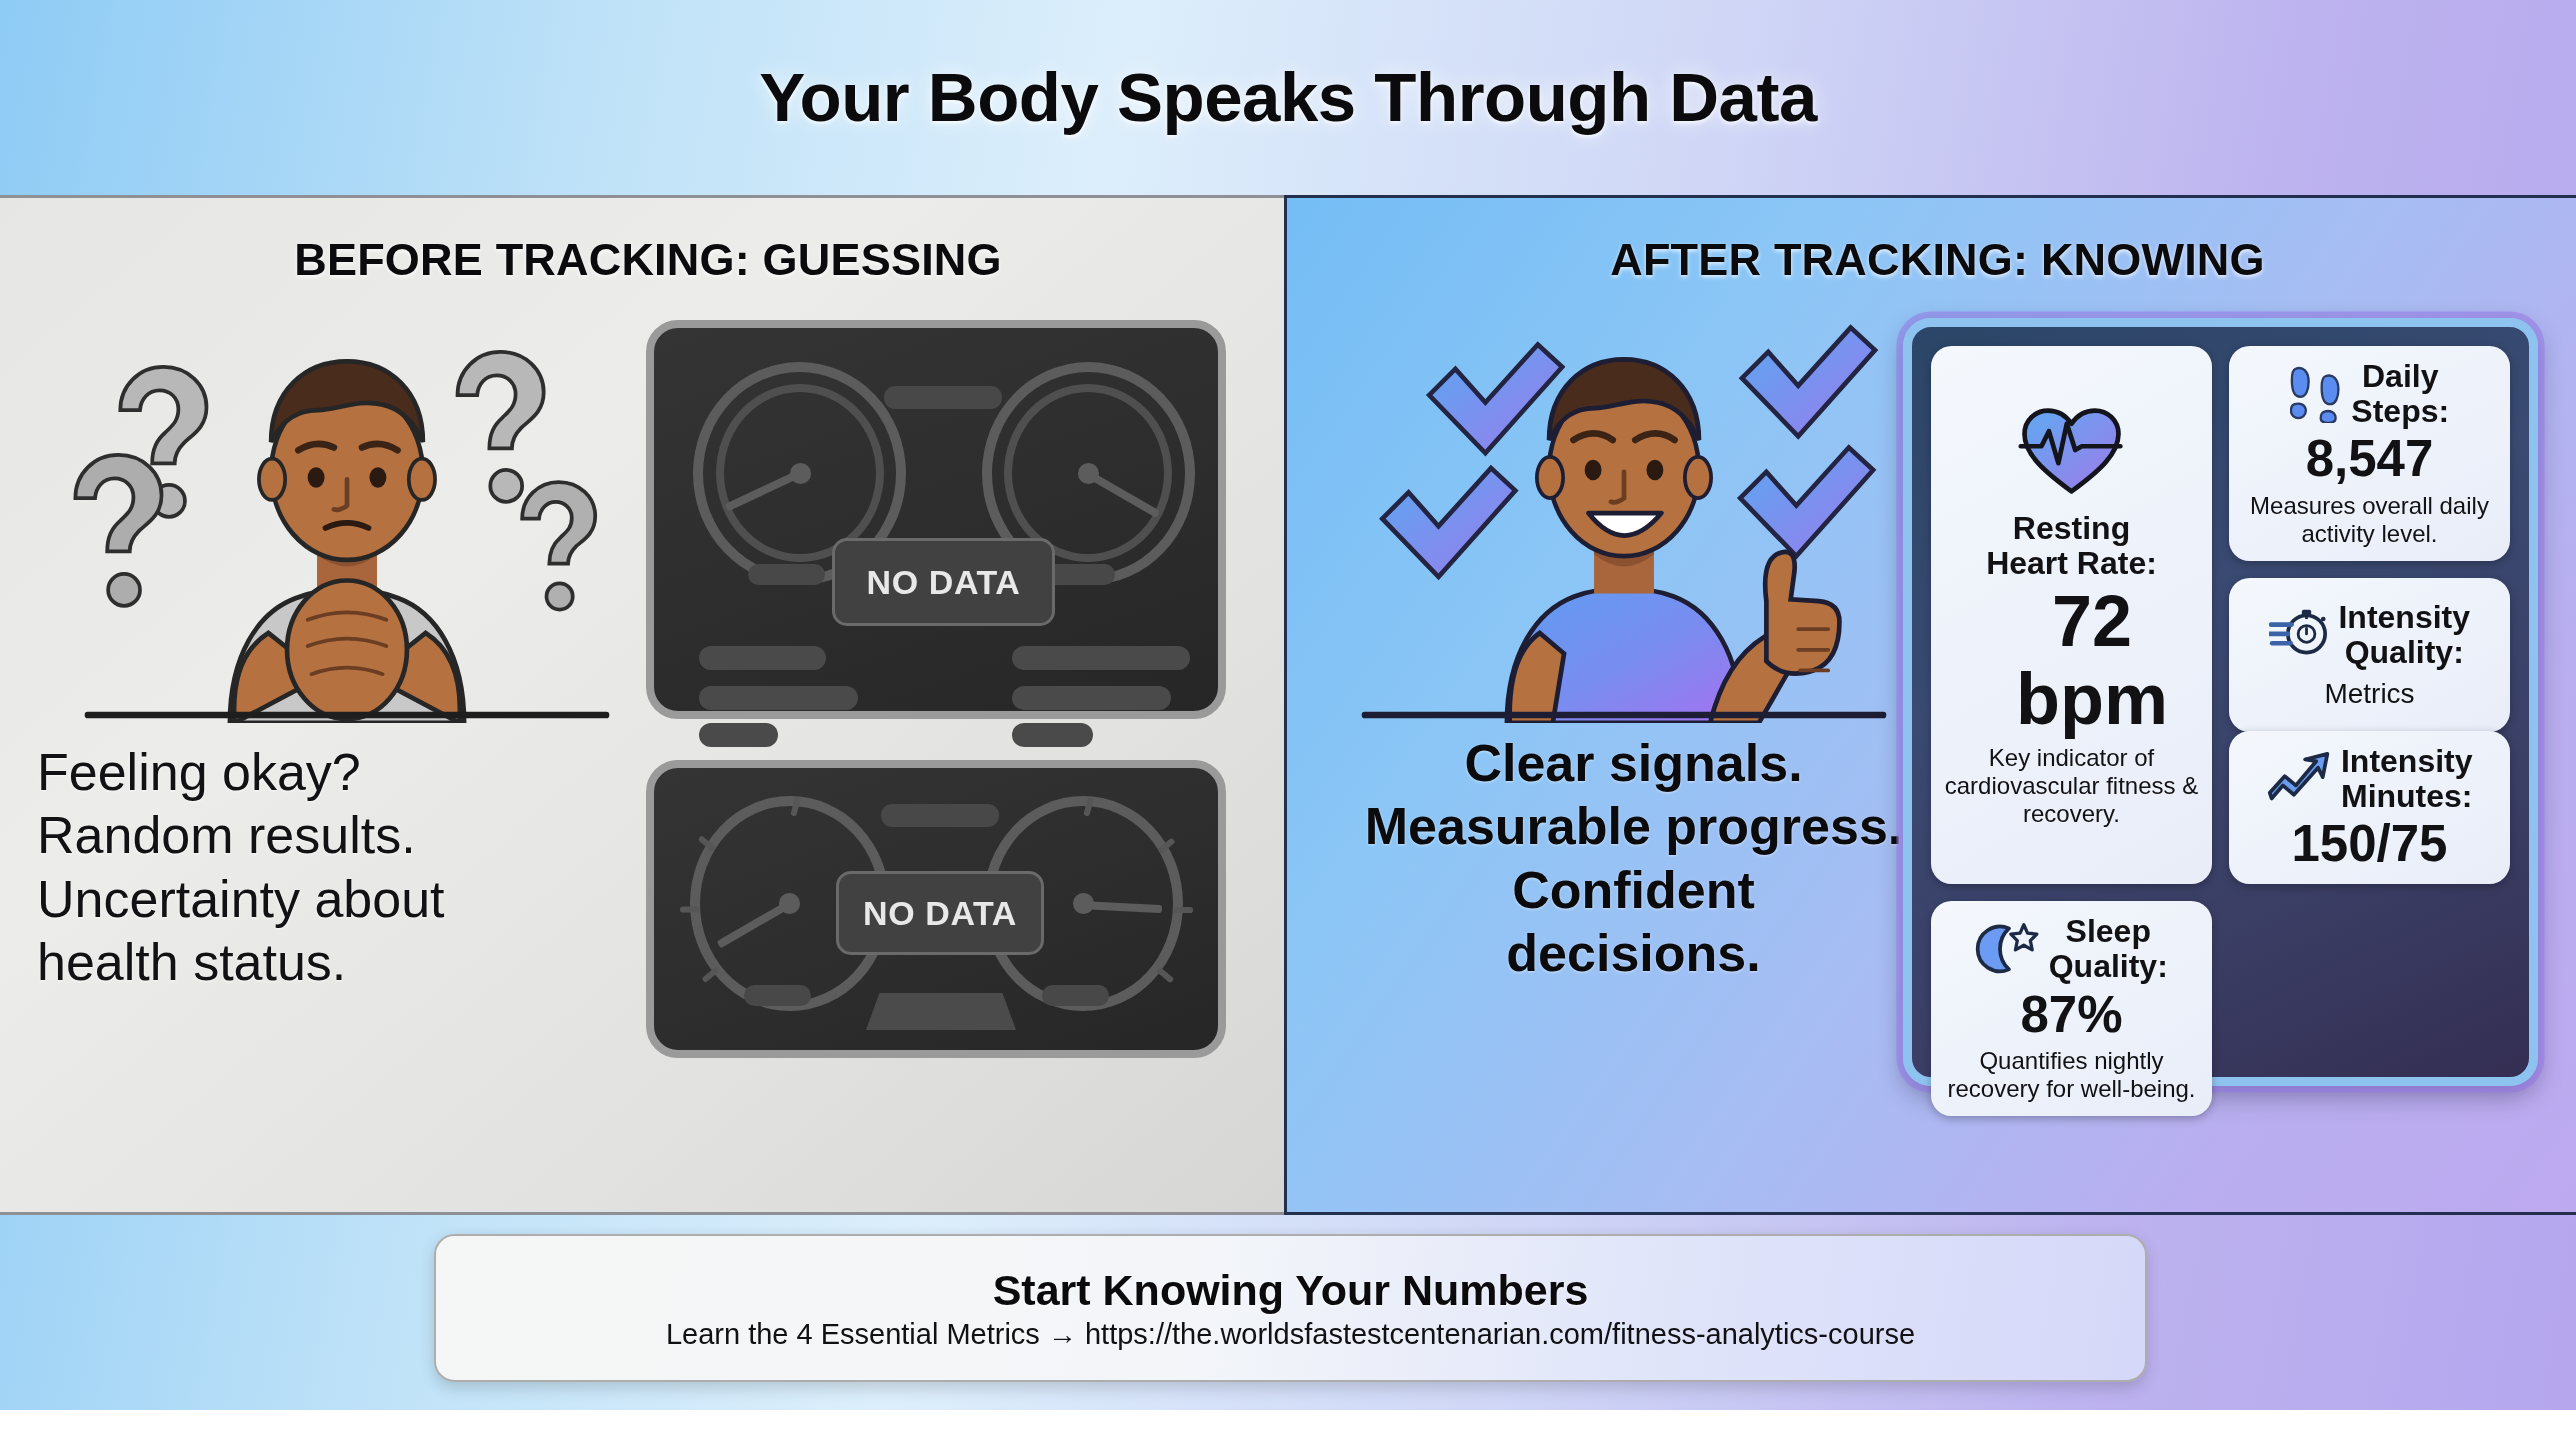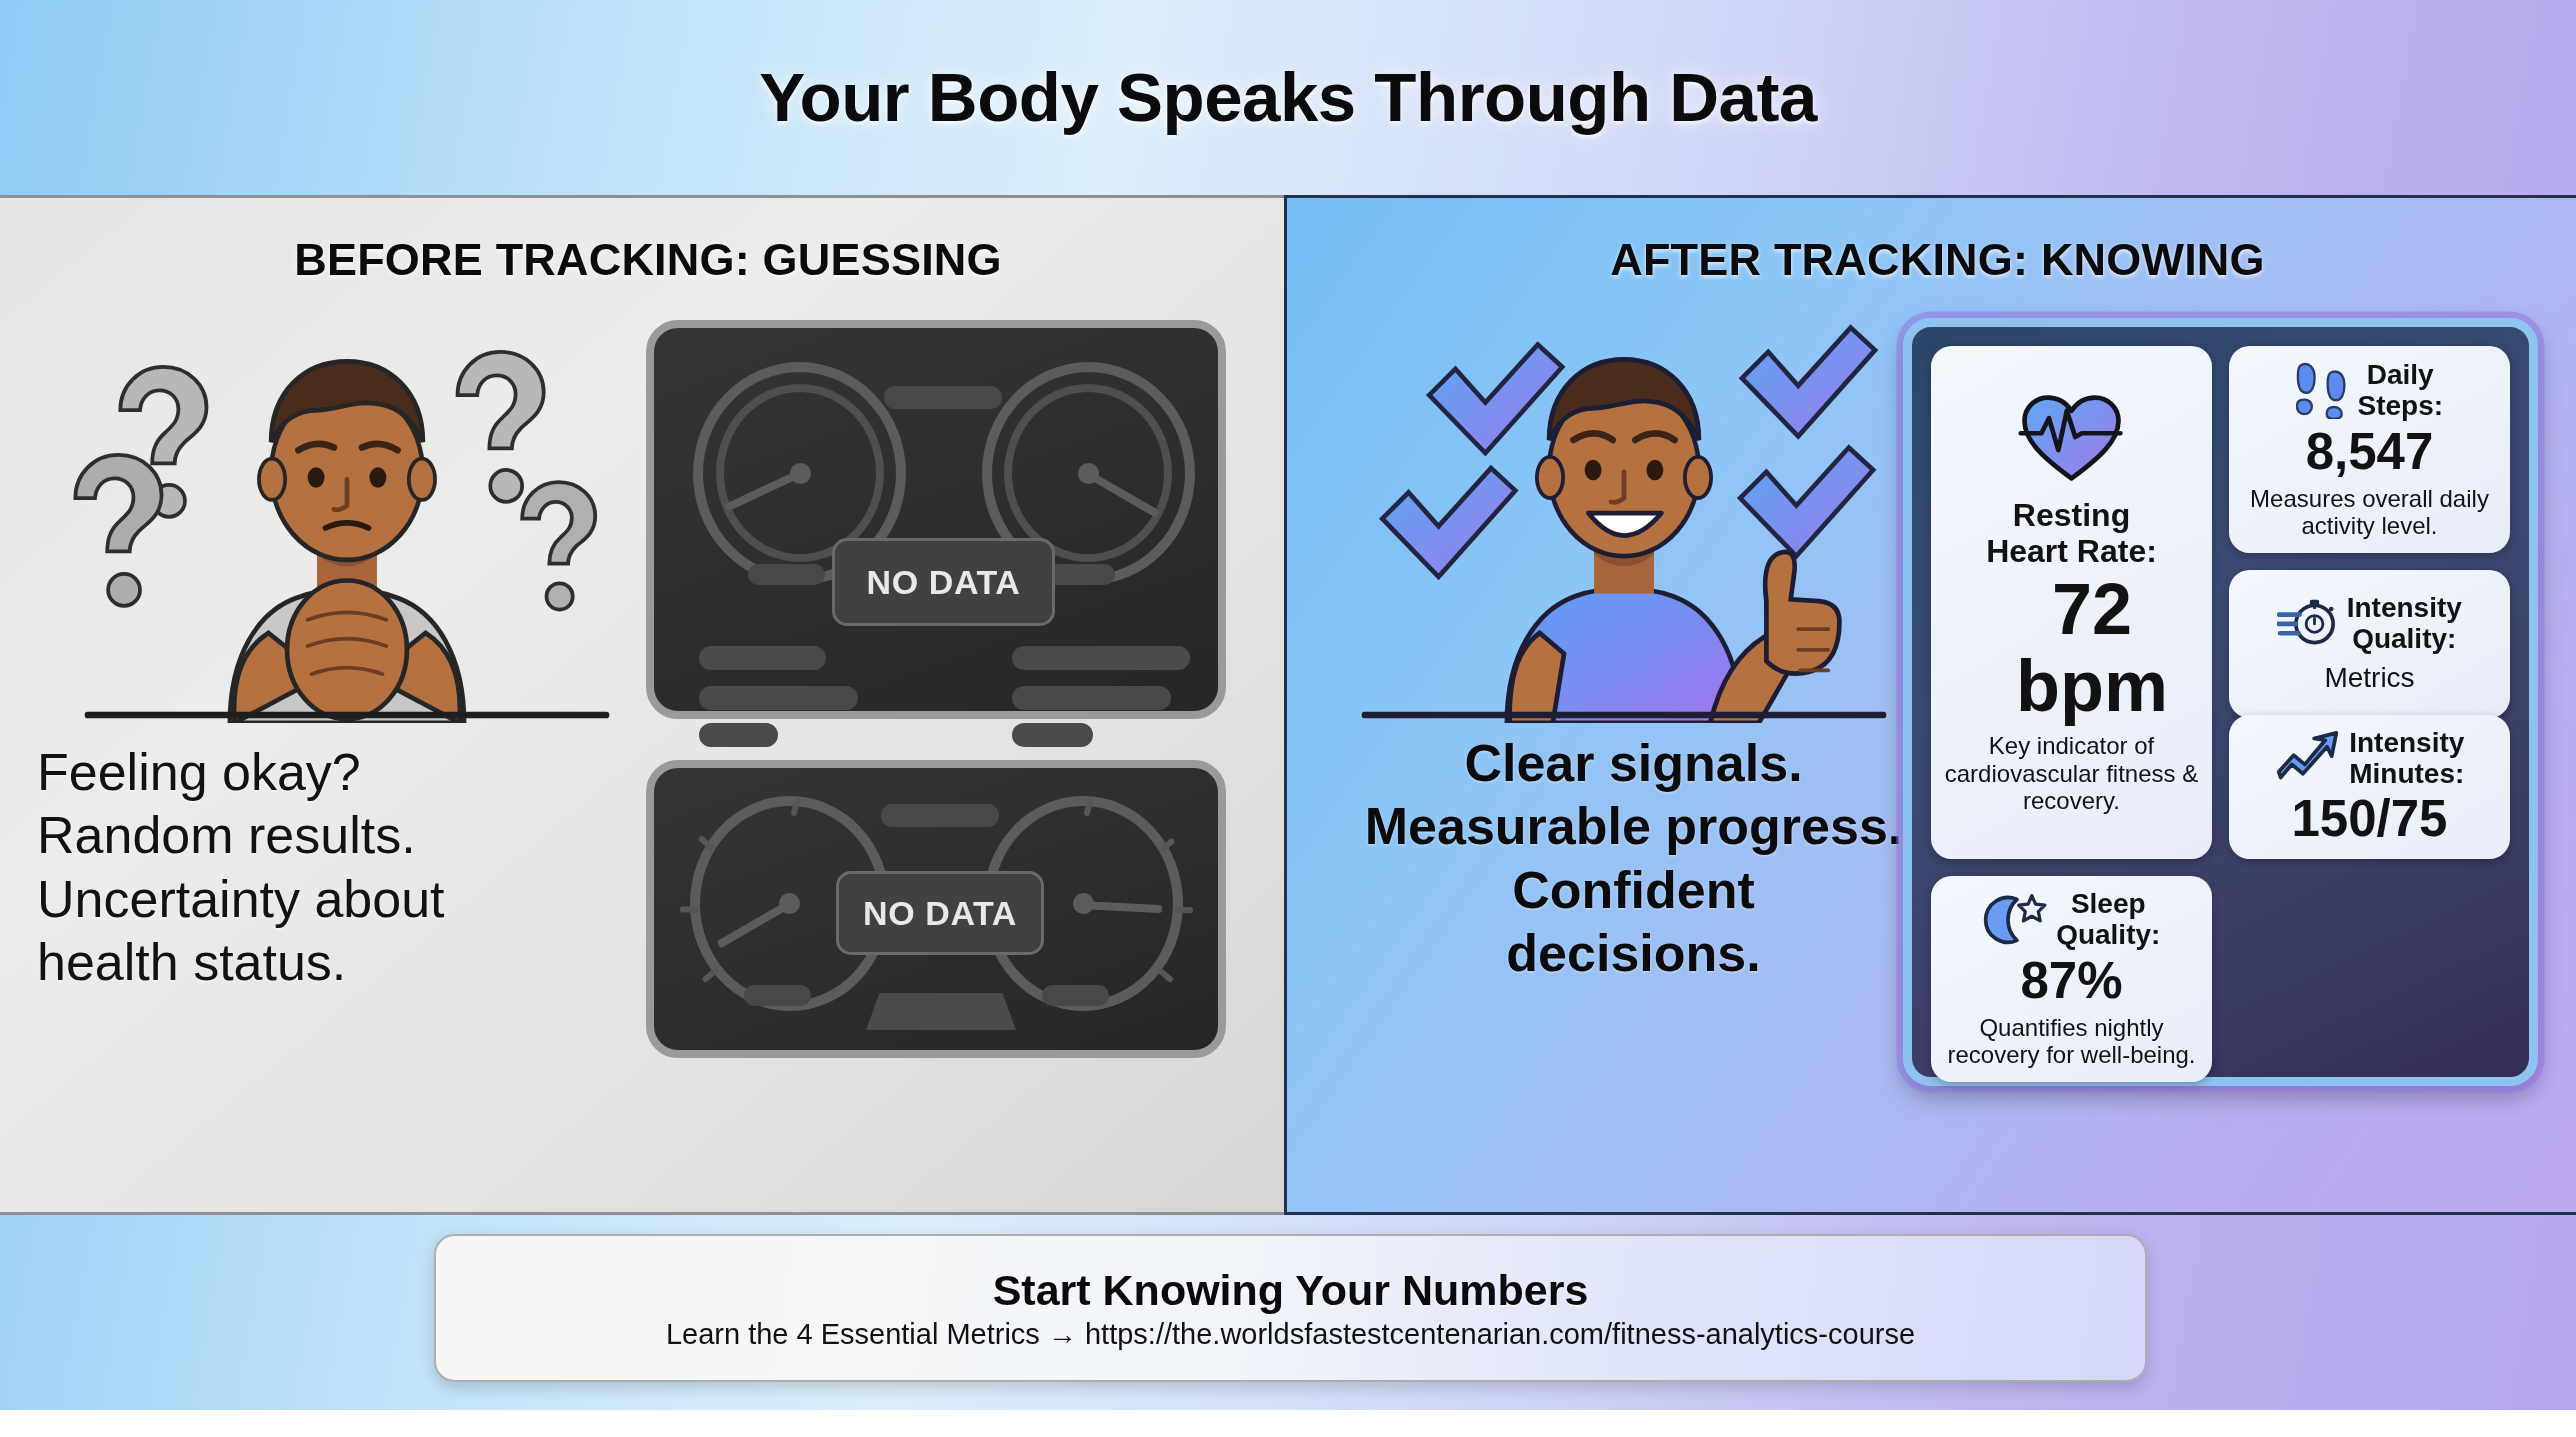--- a/index.html
+++ b/index.html
@@ -135,21 +135,21 @@
     display: flex; flex-direction: column; align-items: center; justify-content: center;
     text-align: center;
     color: #121214;
   }
   .metric-card.tall { grid-row: span 2; }
 
   .m-head {
     display: flex; align-items: center; justify-content: center; gap: 7.5px; width: 100%;
   }
   .m-icon { flex: 0 0 auto; display: block; }
-  .m-label { font-size: 28px; font-weight: bold; line-height: 1.1; }
+  .m-label { font-size: 32px; font-weight: bold; line-height: 1.1; }
   .m-label.big { font-size: 32px; }
   .m-value { font-size: 51px; font-weight: bold; line-height: 1.08; margin-top: 1.9px; }
   .m-value.xl { font-size: 72px; margin-left: 41px; }
   .m-desc { font-size: 24px; line-height: 1.16; margin-top: 5.6px; font-weight: 400; }
   .m-desc.plain { font-size: 28px; margin-top: 7.5px; }
 
   
   #cta {
     position: absolute; left: 434px; top: 1234px; width: 1713px; height: 148px;
     background: linear-gradient(100deg, rgba(247,247,245,0.96) 0%, rgba(244,246,249,0.95) 46%, rgba(226,231,250,0.93) 70%, rgba(216,219,250,0.92) 100%);

